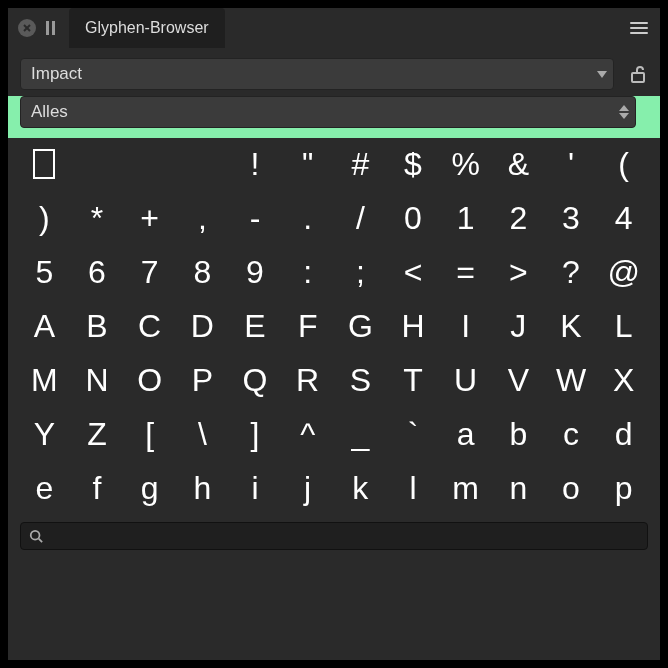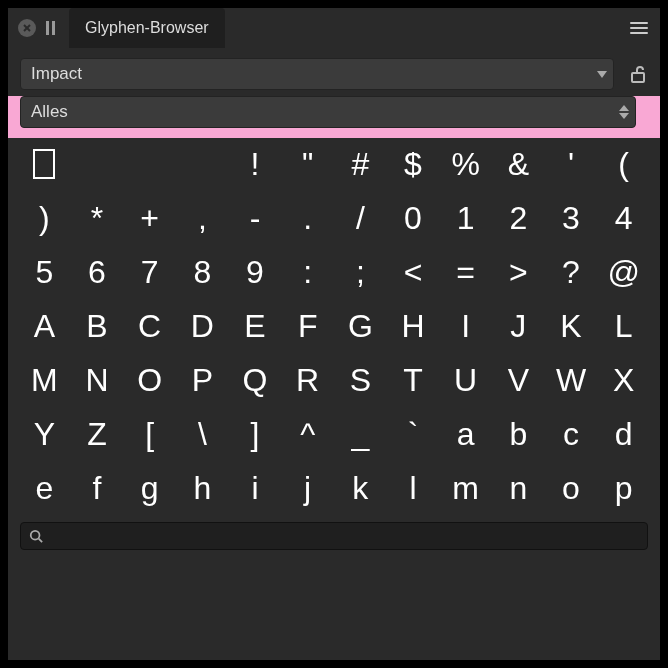--- a/index.html
+++ b/index.html
@@ -81,21 +81,21 @@
   .controls-row {
     display: flex;
     gap: 14px;
     padding: 10px 12px 6px 12px;
     align-items: center;
     background: #2a2a2a;
   }
   .controls-row2 {
     display: flex;
     padding: 0 24px 10px 12px;
-    background: #f9a8d4;
+    background: #86efac;
   }
   .dropdown {
     flex: 1;
     height: 32px;
     background: #3b3b3b;
     border: 1px solid #232323;
     border-radius: 4px;
     display: flex;
     align-items: center;
     justify-content: space-between;

